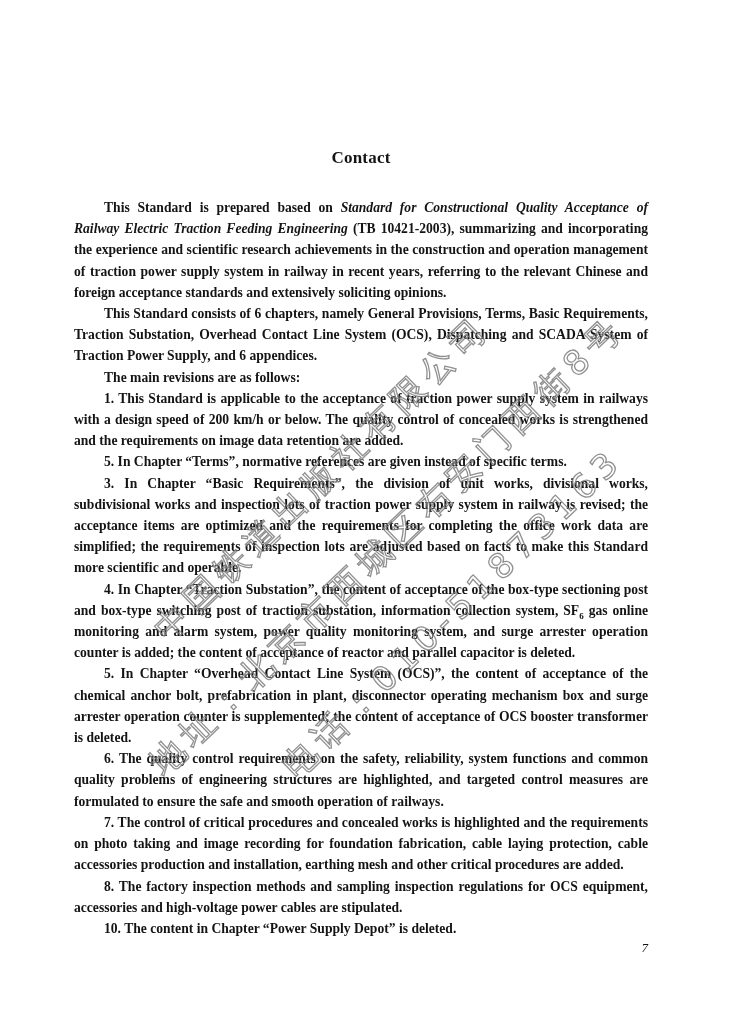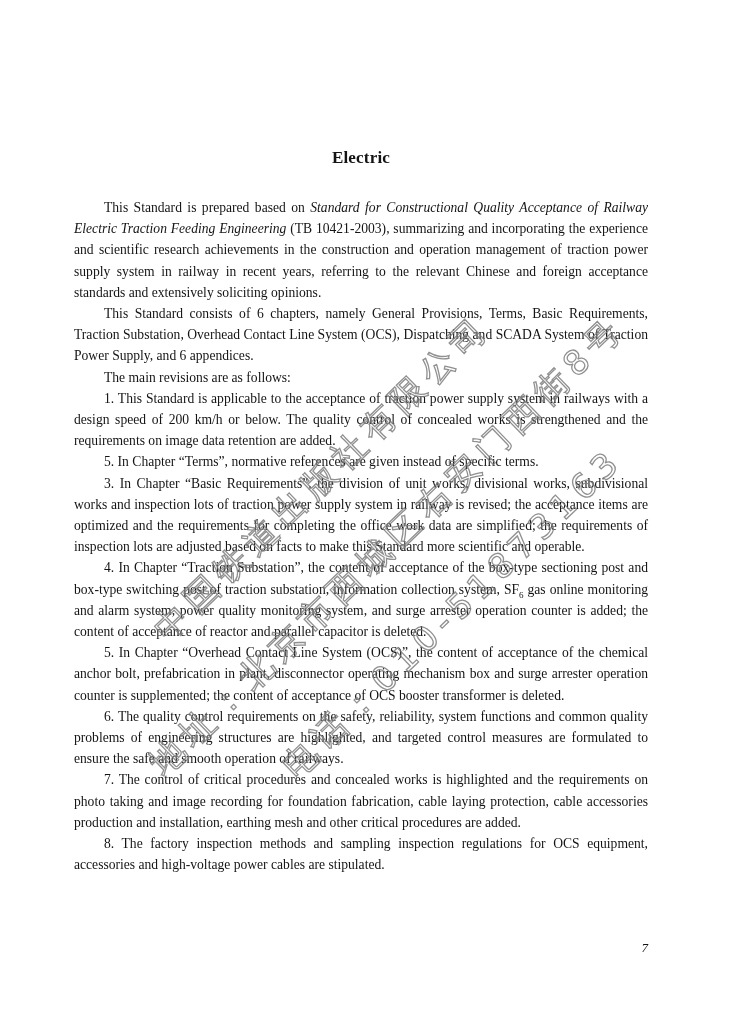--- a/index.html
+++ b/index.html
@@ -33,20 +33,21 @@
   }
   .body-text {
     position: absolute;
     top: 197px;
     left: 74px;
     width: 574px;
     font-size: 13.6px;
     line-height: 21.2px;
     text-align: justify;
     text-justify: inter-word;
+    font-weight: bold;
   }
   .body-text p {
     margin: 0;
     padding: 0;
     text-indent: 30px;
   }
   .body-text em {
     font-style: italic;
   }
   .body-text sub {
@@ -86,31 +87,32 @@
 <body>
 
 <div class="page">
 
   <div class="watermark" aria-hidden="true">
     <div class="wm-line">中国铁道出版社有限公司</div>
     <div class="wm-line">地址：北京市西城区右安门西街8号</div>
     <div class="wm-line">电话：010-51873163</div>
   </div>
 
-  <h1 class="doc-title">Electric</h1>
+  <h1 class="doc-title">Contact</h1>
 
   <div class="body-text" id="paragraphs">
       <p><span>This Standard is prepared based on </span><em>Standard for Constructional Quality Acceptance of Railway Electric Traction Feeding Engineering</em><span> (TB 10421-2003), summarizing and incorporating the experience and scientific research achievements in the construction and operation management of traction power supply system in railway in recent years, referring to the relevant Chinese and foreign acceptance standards and extensively soliciting opinions.</span></p>
       <p><span>This Standard consists of 6 chapters, namely General Provisions, Terms, Basic Requirements, Traction Substation, Overhead Contact Line System (OCS), Dispatching and SCADA System of Traction Power Supply, and 6 appendices.</span></p>
       <p><span>The main revisions are as follows:</span></p>
       <p><span>1. This Standard is applicable to the acceptance of traction power supply system in railways with a design speed of 200 km/h or below. The quality control of concealed works is strengthened and the requirements on image data retention are added.</span></p>
       <p><span>5. In Chapter “Terms”, normative references are given instead of specific terms.</span></p>
       <p><span>3. In Chapter “Basic Requirements”, the division of unit works, divisional works, subdivisional works and inspection lots of traction power supply system in railway is revised; the acceptance items are optimized and the requirements for completing the office work data are simplified; the requirements of inspection lots are adjusted based on facts to make this Standard more scientific and operable.</span></p>
       <p><span>4. In Chapter “Traction Substation”, the content of acceptance of the box-type sectioning post and box-type switching post of traction substation, information collection system, SF</span><sub>6</sub><span> gas online monitoring and alarm system, power quality monitoring system, and surge arrester operation counter is added; the content of acceptance of reactor and parallel capacitor is deleted.</span></p>
       <p><span>5. In Chapter “Overhead Contact Line System (OCS)”, the content of acceptance of the chemical anchor bolt, prefabrication in plant, disconnector operating mechanism box and surge arrester operation counter is supplemented; the content of acceptance of OCS booster transformer is deleted.</span></p>
       <p><span>6. The quality control requirements on the safety, reliability, system functions and common quality problems of engineering structures are highlighted, and targeted control measures are formulated to ensure the safe and smooth operation of railways.</span></p>
       <p><span>7. The control of critical procedures and concealed works is highlighted and the requirements on photo taking and image recording for foundation fabrication, cable laying protection, cable accessories production and installation, earthing mesh and other critical procedures are added.</span></p>
       <p><span>8. The factory inspection methods and sampling inspection regulations for OCS equipment, accessories and high-voltage power cables are stipulated.</span></p>
+      <p><span>10. The content in Chapter “Power Supply Depot” is deleted.</span></p>
     </div>
 
   <div class="page-number">7</div>
 
 </div>
 
 </body></html>

